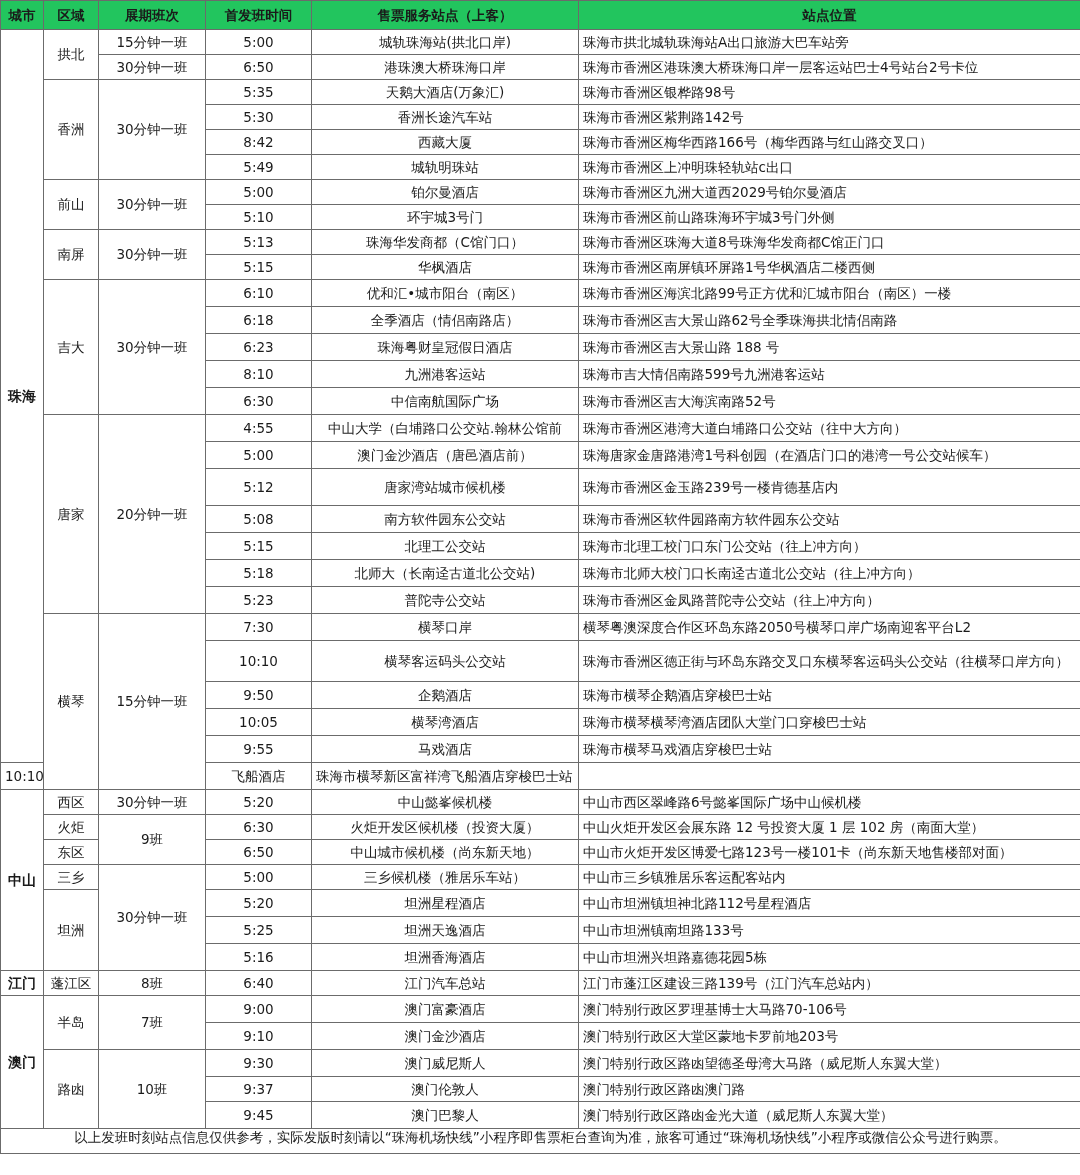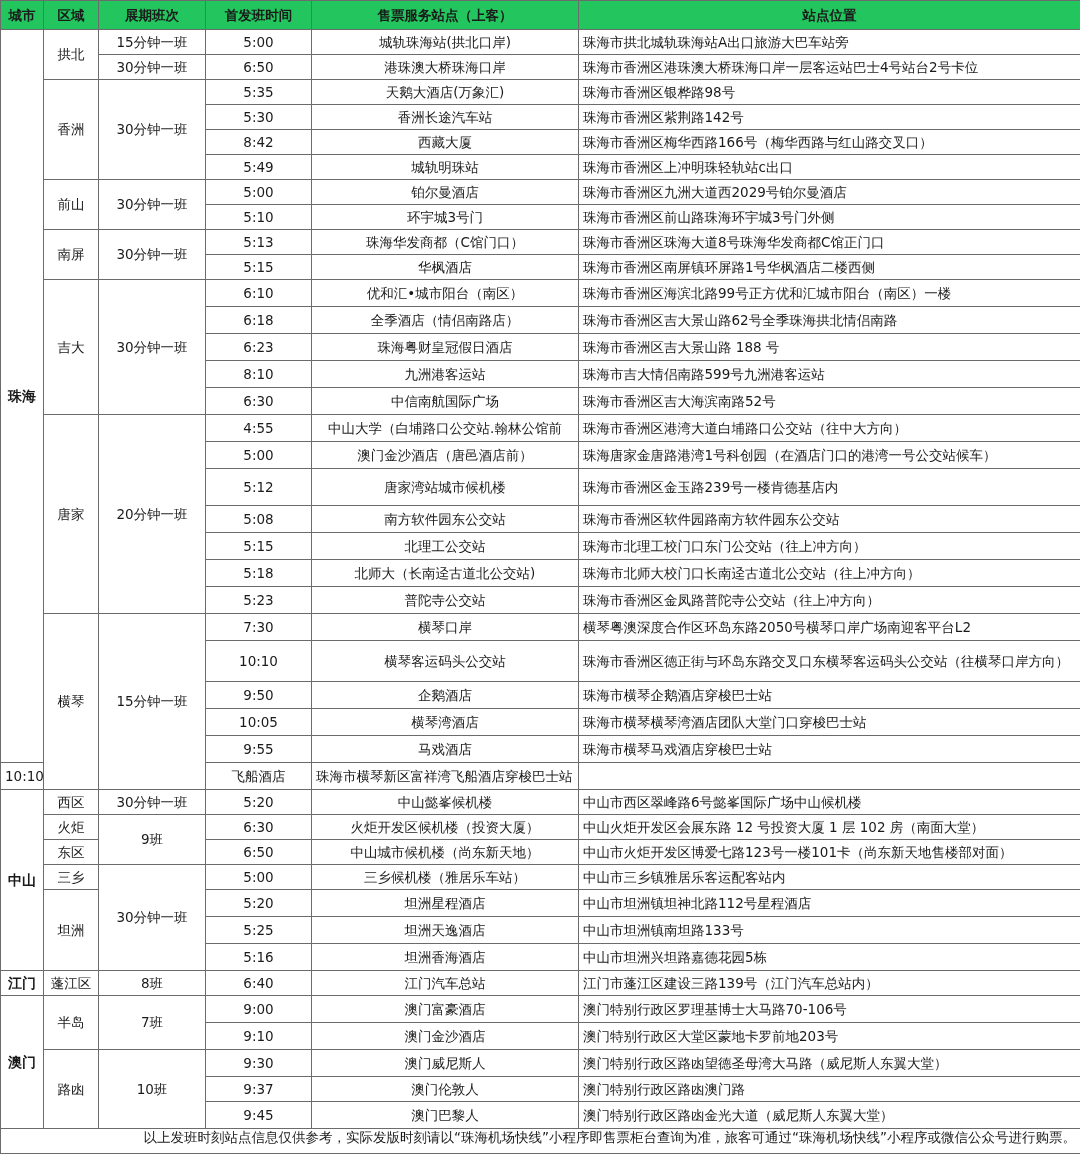--- a/index.html
+++ b/index.html
@@ -7,21 +7,21 @@
   table.sched { border-collapse: collapse; width: 1080px; table-layout: fixed; font-size: 13.5px; }
   table.sched td, table.sched th { border: 1px solid #6b6b6b; padding: 0 4px; line-height: 17px; height: 25px; box-sizing: border-box; }
   table.sched th { background: #22c55e; font-weight: bold; text-align: center; height: 29px; font-size: 13.5px; }
   td.city { text-align: center; font-weight: bold; font-size: 14px; padding: 0; }
   td.area { text-align: center; padding: 0; }
   td.freq { text-align: center; }
   td.time { text-align: center; }
   td.stop { text-align: center; white-space: nowrap; overflow: hidden; }
   td.loc { text-align: left; }
   tr.tall td { height: 41px; }
-  td.note { text-align: right; height: 60px; vertical-align: top; padding: 8px 4px 4px 2px; line-height: 21px; font-size: 13.5px; border: 1px solid #444; }
+  td.note { text-align: center; height: 60px; vertical-align: top; padding: 8px 4px 4px 2px; line-height: 21px; font-size: 13.5px; border: 1px solid #444; }
 </style>
 </head>
 <body>
 
 <table class="sched">
   <colgroup>
     <col style="width:43px">
       <col style="width:55px">
       <col style="width:107px">
       <col style="width:106px">

